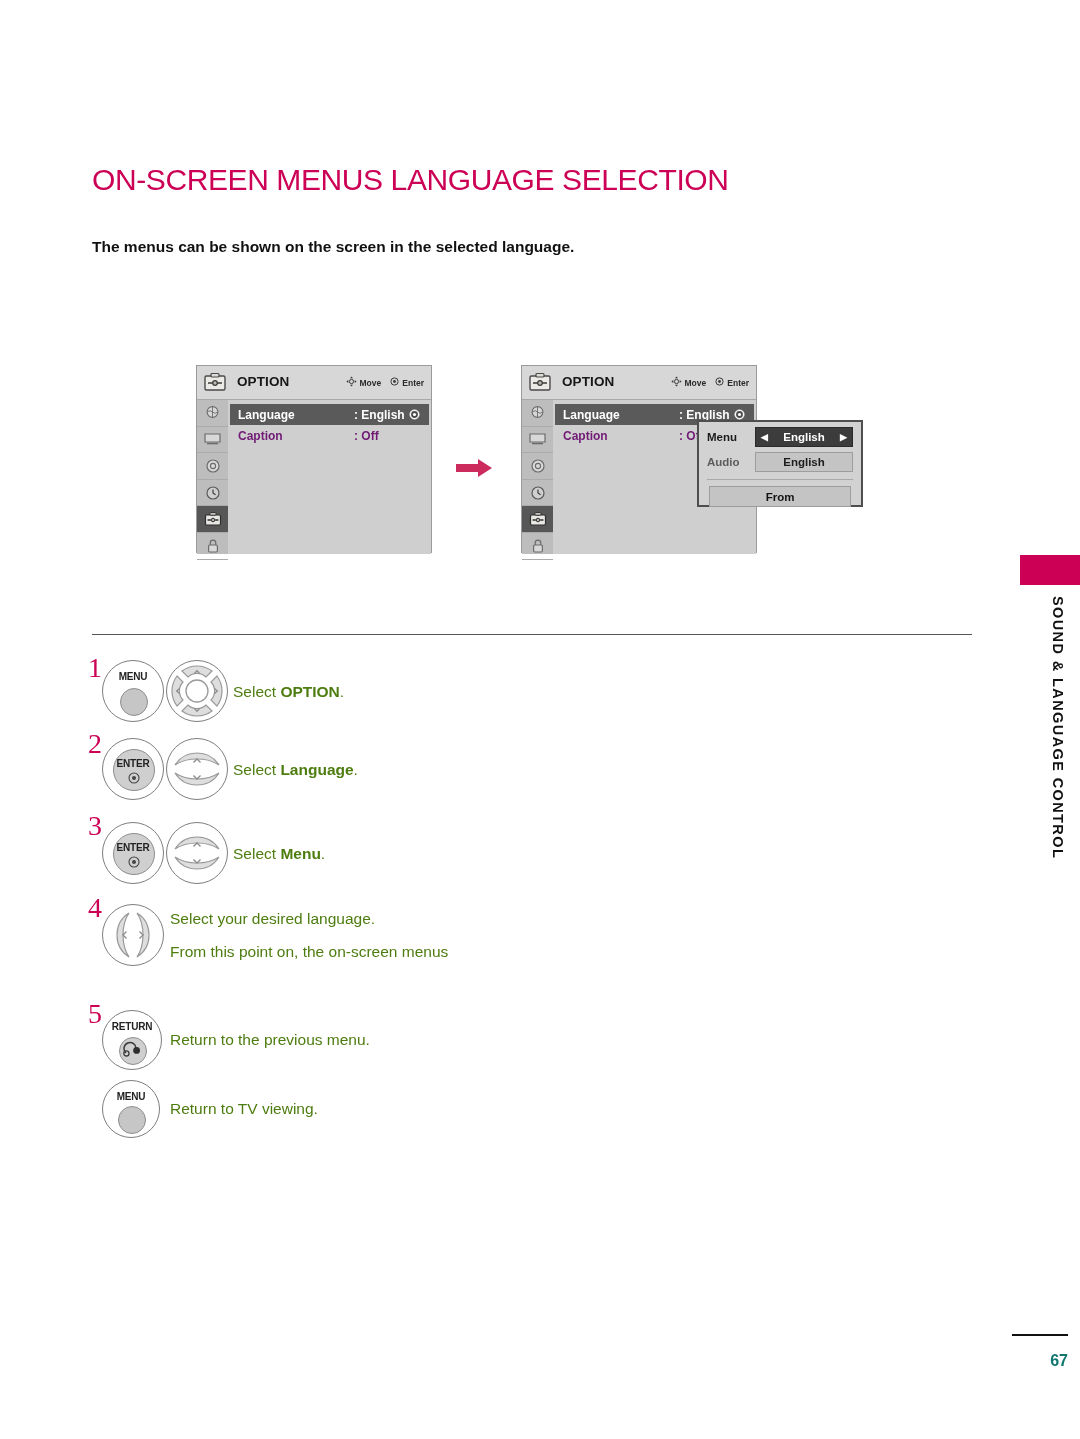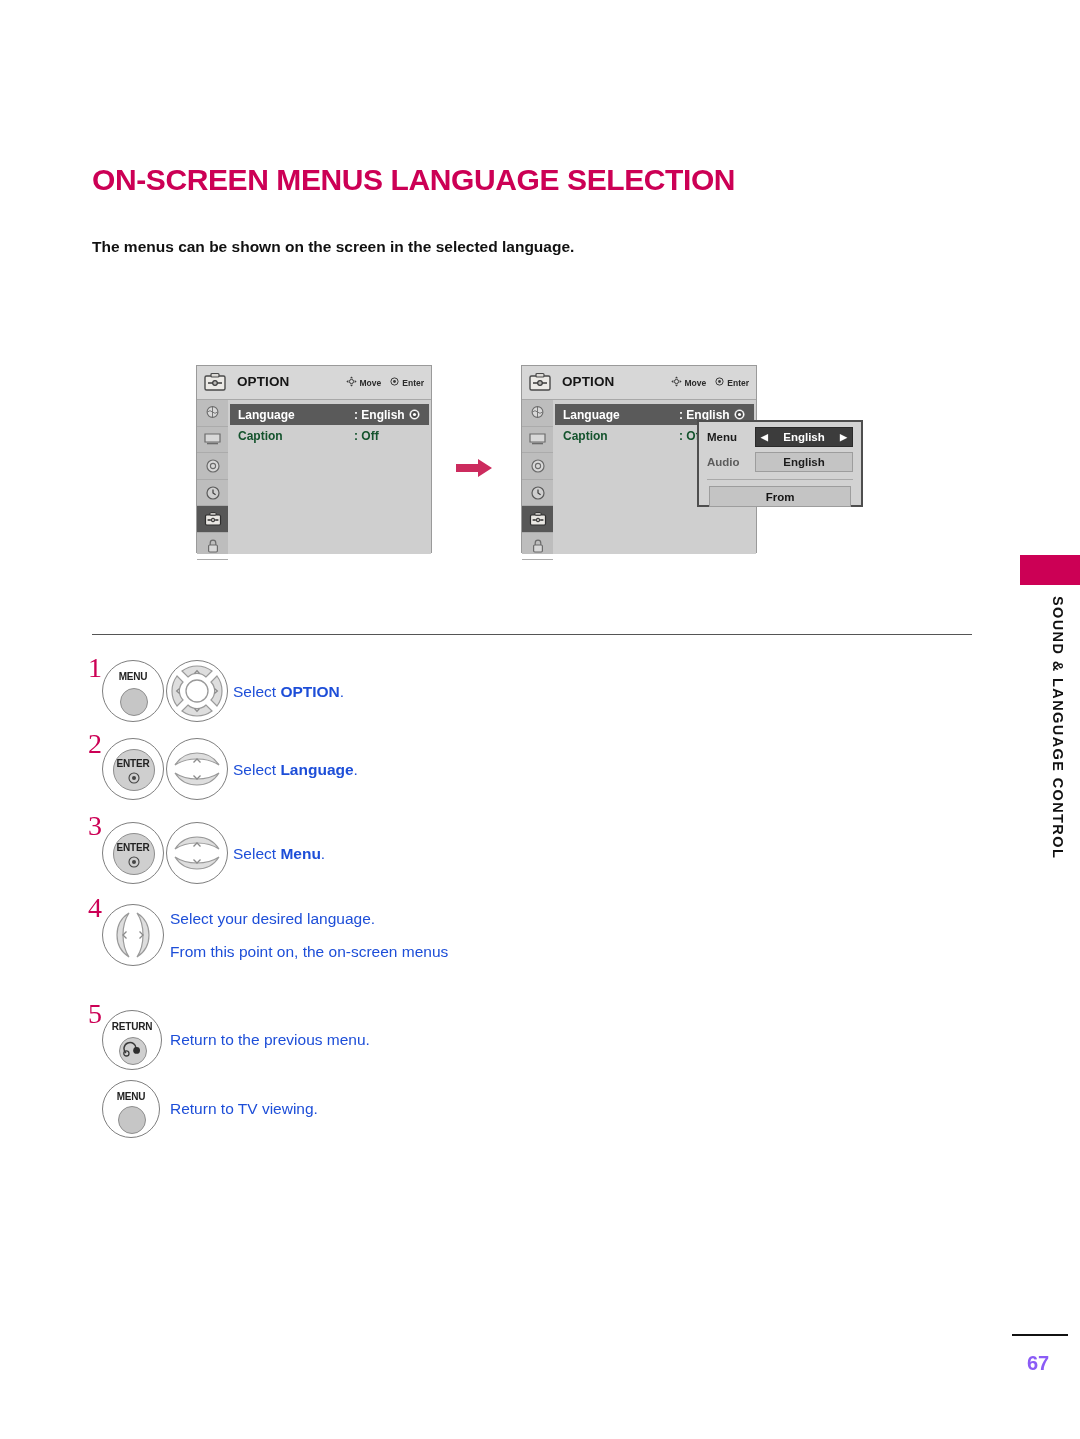--- a/index.html
+++ b/index.html
@@ -15,21 +15,21 @@
     color: #1a1a1a;
     overflow: hidden;
   }
 
   
   #page-title {
     position: absolute;
     left: 92px;
     top: 163px;
     font-size: 30px;
-    font-weight: bold;
+    font-weight: normal;
     letter-spacing: -0.4px;
     color: #cc0055;
     white-space: nowrap;
     text-align: right;
   }
   #page-subtitle {
     position: absolute;
     left: 92px;
     top: 238px;
     font-size: 15.5px;
@@ -106,21 +106,21 @@
     padding-top: 4px;
   }
   .osd-row {
     position: relative;
     height: 21px;
     margin: 0 2px;
     display: flex;
     align-items: center;
     font-size: 12px;
     font-weight: bold;
-    color: #14532d;
+    color: #701a75;
   }
   .osd-row.selected {
     background: #5a5a5a;
     color: #ffffff;
   }
   .osd-row .label { position: absolute; left: 8px; }
   .osd-row .value { position: absolute; left: 124px; }
   .osd-row .marker { position: absolute; right: 9px; display: flex; }
 
   
@@ -239,21 +239,21 @@
   .btn-dot {
     position: absolute;
     border-radius: 50%;
     background: #c6c6c6;
     border: 1.4px solid #8e8e8e;
     box-sizing: border-box;
   }
   .step-text {
     position: absolute;
     font-size: 15.5px;
-    color: #1d4ed8;
+    color: #4d7c0f;
     line-height: 25px;
     white-space: nowrap;
   }
   .step-text b { font-weight: bold; }
 
   
   #side-tab {
     position: absolute;
     right: 0;
     top: 555px;
@@ -283,24 +283,24 @@
     top: 1334px;
     width: 56px;
     height: 2px;
     background: #111;
   }
   #page-number {
     position: absolute;
     left: 1008px;
     top: 1352px;
     width: 60px;
-    text-align: center;
-    font-size: 20px;
-    font-weight: bold;
-    color: #8b5cf6;
+    text-align: right;
+    font-size: 16px;
+    font-weight: bold;
+    color: #0f766e;
   }
 </style>
 </head>
 <body>
 
 <div id="page-title">ON-SCREEN MENUS LANGUAGE SELECTION</div>
 <div id="page-subtitle">The menus can be shown on the screen in the selected language.</div>
 
 <div class="osd" id="osd-left">
   <div class="osd-header">

